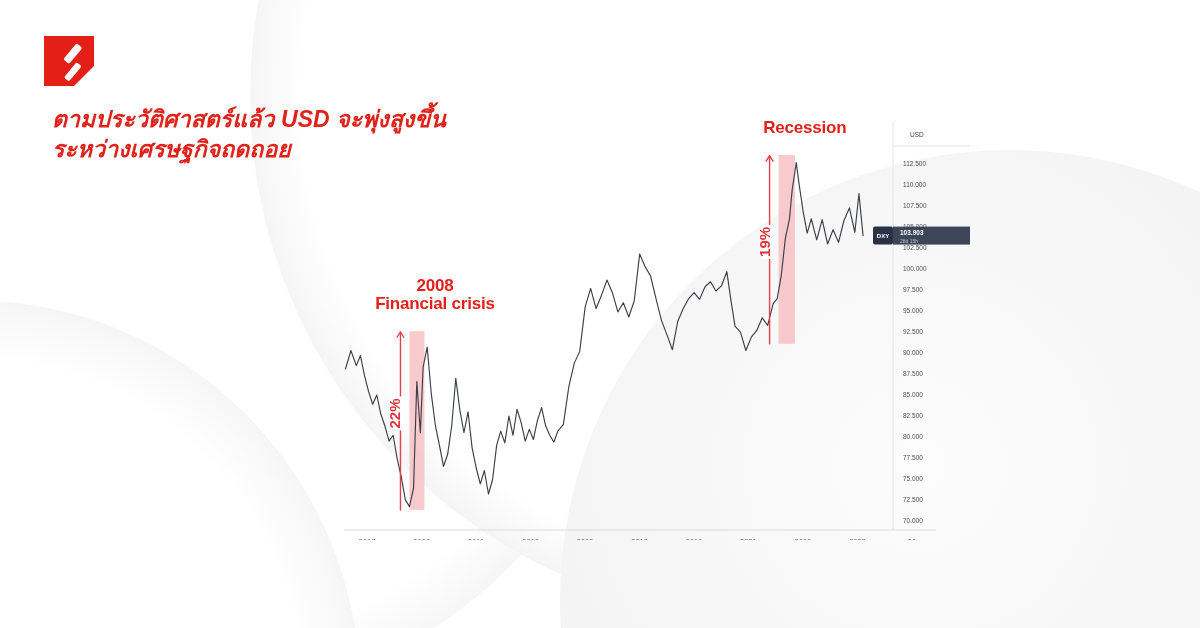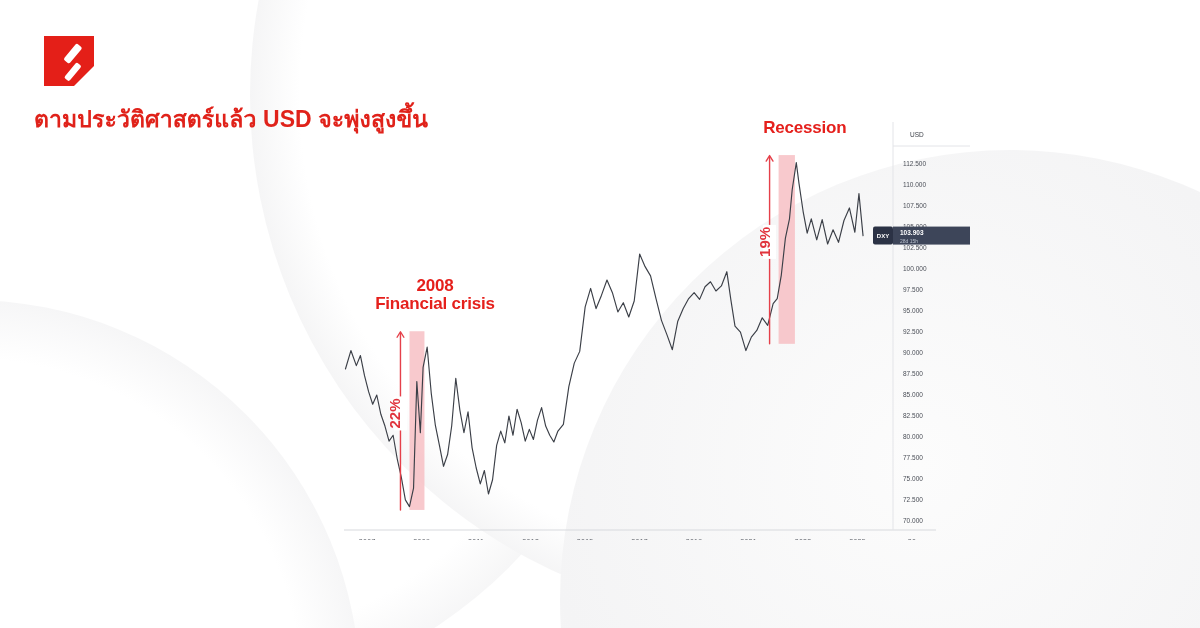--- a/index.html
+++ b/index.html
@@ -28,21 +28,21 @@
   .logo{width:50px;height:50px;display:block;}
   .headline{
     margin:0;padding:0;
     color:#e0221a;
     font-size:23px;
     font-weight:700;
     line-height:1.32;
     letter-spacing:.1px;
     white-space:pre-line;
   }
-  .headline-wrap{position:absolute;left:34px;top:104px;width:640px;}
+  .headline-wrap{position:absolute;left:52px;top:104px;width:640px;font-style:italic;}
 
   
   .chart{position:absolute;left:330px;top:120px;width:660px;height:420px;}
   .chart svg{display:block;}
 
   .axis-label{
     font-size:6.5px;fill:#4a4e57;
     font-family:"Liberation Sans","DejaVu Sans",sans-serif;
   }
   .axis-label-x{
@@ -78,20 +78,21 @@
   <div class="header">
     <svg class="logo" viewBox="0 0 50 50">
       <path d="M0 0 H50 V30 L30 50 H0 Z" fill="#e41f18"></path>
       <rect x="25.5" y="7" width="7.5" height="21" rx="2" transform="rotate(40 29 17)" fill="#ffffff"></rect>
       <rect x="25.5" y="26" width="6.5" height="20" rx="2" transform="rotate(40 29 36)" fill="#ffffff"></rect>
     </svg>
   </div>
 
   <div class="headline-wrap">
     <div class="headline">ตามประวัติศาสตร์แล้ว USD จะพุ่งสูงขึ้น</div>
+    <div class="headline">ระหว่างเศรษฐกิจถดถอย</div>
   </div>
 
   <div class="chart">
     <svg id="chart-svg" width="660" height="420" viewBox="0 0 660 420">
 
       <g>
           <rect x="79.46551724137822" width="14.982758620688458" y="211.24324324324323" height="178.68972972972972" fill="#f7c0c4" opacity="0.85"></rect>
           <rect x="448.5862068965502" width="16.34482758621067" y="35.07027027027027" height="188.75675675675674" fill="#f7c0c4" opacity="0.85"></rect>
         </g>
       <g>

